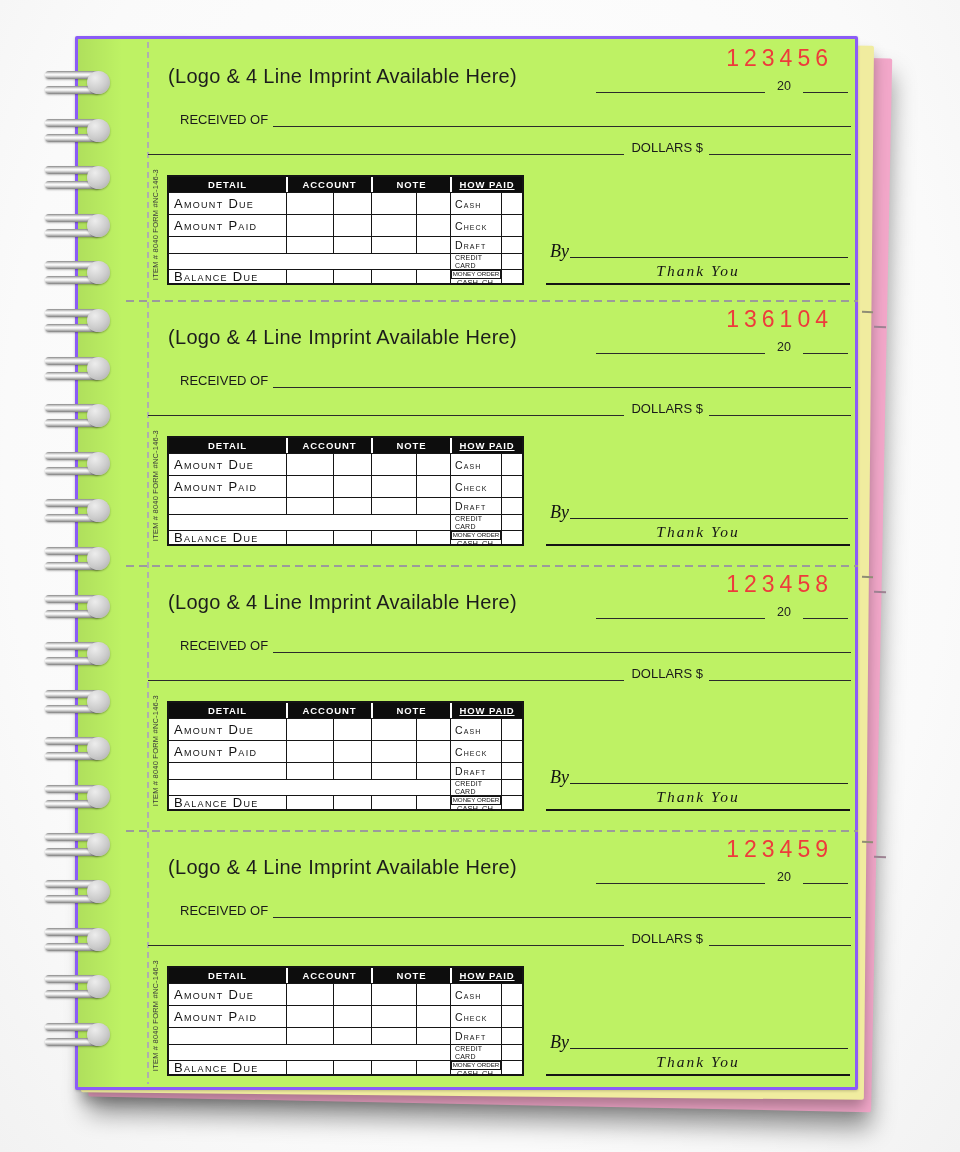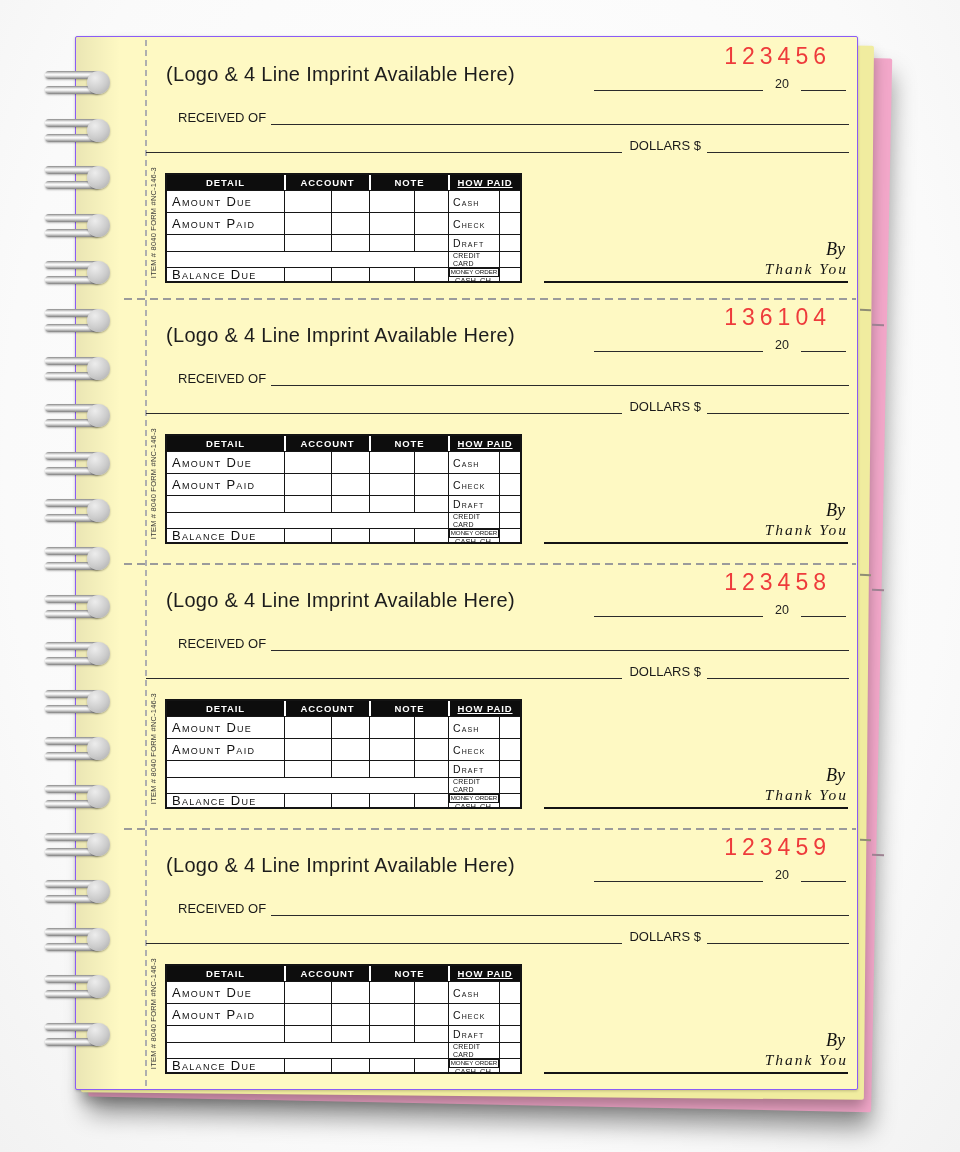--- a/index.html
+++ b/index.html
@@ -9,21 +9,21 @@
     background: radial-gradient(ellipse at 50% 40%, #ffffff 0%, #fafafa 70%, #f2f2f2 100%);
     font-family: "Liberation Sans", sans-serif;
     overflow: hidden;
   }
 
   
   .book { position: absolute; left: 75px; top: 36px; width: 783px; height: 1054px; }
   .sheet { position: absolute; inset: 0; border-radius: 2px; }
   .sheet.pink   { background: var(--copy-pink, #f2a7c9); transform: rotate(1.15deg) translate(24px, 14px); box-shadow: 0 16px 24px rgba(0,0,0,.42); }
   .sheet.yellow { background: var(--copy-yellow, #f0ec9f); transform: rotate(.55deg) translate(11px, 6px); box-shadow: 0 8px 14px rgba(0,0,0,.30); }
-  .sheet.white  { background: #fef9c3; border: 1px solid #8b5cf6; box-shadow: 0 1px 3px rgba(0,0,0,.20); }
+  .sheet.white  { background: #bef264; border: 3px solid #8b5cf6; box-shadow: 0 1px 3px rgba(0,0,0,.20); }
   .spine-shade { position: absolute; left: 0; top: 0; bottom: 0; width: 44px;
                  background: linear-gradient(90deg, rgba(0,0,0,.08), rgba(0,0,0,0)); }
   .perforation { position: absolute; left: 69px; top: 3px; bottom: 3px; width: 1.6px;
                  background: repeating-linear-gradient(180deg, #afafaf 0 6px, transparent 6px 10px); }
 
   
   .binding { position: absolute; inset: 0; pointer-events: none; }
   .loop { position: absolute; left: -30px; width: 66px; height: 30px; }
   .loop .ring { position: absolute; left: 42px; top: 3px; width: 23px; height: 23px; border-radius: 50%;
                 background: radial-gradient(circle at 35% 30%, #ededed, #cccccc 55%, #a8a8a8 100%);
@@ -86,21 +86,21 @@
   .dl { display: flex; align-items: center; padding-left: 5px; font-variant: small-caps;
         font-size: 13px; letter-spacing: 1.3px; color: #111; }
   .hp { display: flex; align-items: center; padding-left: 4px; }
   .sc { font-variant: small-caps; font-size: 10.5px; letter-spacing: 1.1px; color: #111; }
   .tiny { font-size: 7px; line-height: 7.5px; letter-spacing: .2px; padding-right: 15px; color: #111; }
   .mo-cell { display: flex; flex-direction: column; justify-content: space-between; }
   .mo  { display: block; border: 1px solid #161616; font-size: 6.2px; line-height: 6.6px; text-align: center; color: #111; }
   .cch { display: block; font-size: 7.5px; line-height: 7.2px; text-align: center; padding-bottom: .5px; color: #111; }
 
   .r-by { flex: 1; margin-left: 22px; height: 110px; border-bottom: 2px solid #141414;
-          display: flex; flex-direction: column; justify-content: flex-end; align-items: flex-end; }
+          display: flex; flex-direction: column; justify-content: flex-end; }
   .by-row { display: flex; align-items: flex-end; padding-left: 4px; }
   .by-lbl { font-family: "Liberation Serif", serif; font-style: italic; font-size: 18px; line-height: 17px; color: #111; }
   .by-row .fill { flex: 1; height: 12px; margin: 0 2px 2px 1px; border-bottom-color: #222; }
   .thanks { text-align: center; font-family: Liberation Serif, serif; font-style: italic;
             font-size: 15.5px; letter-spacing: 2px; color: #151515; padding: 2px 0 3px; }
 </style>
 </head>
 <body>
 
 <div class="book">

